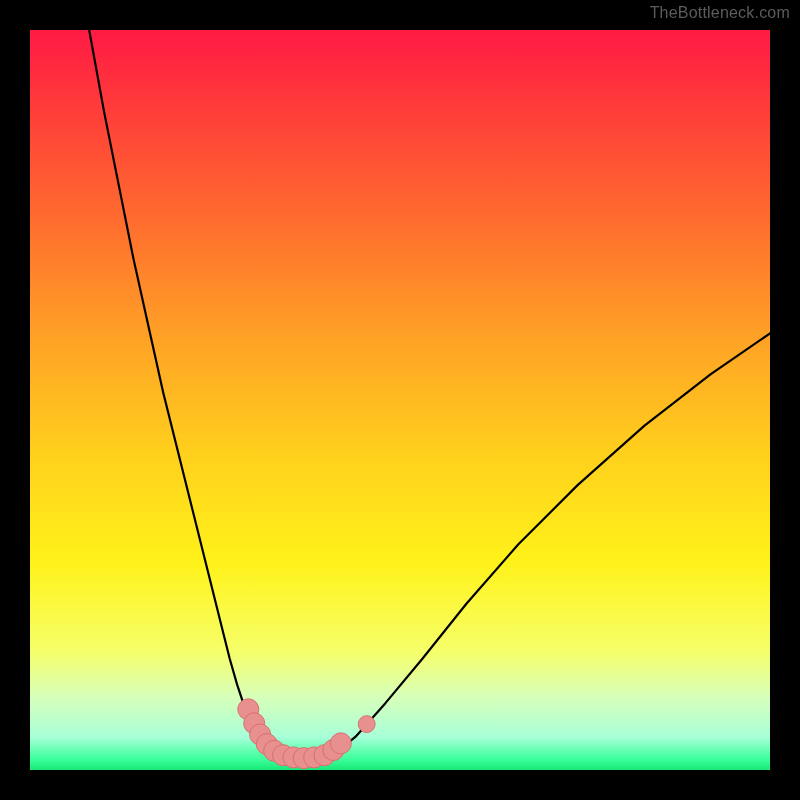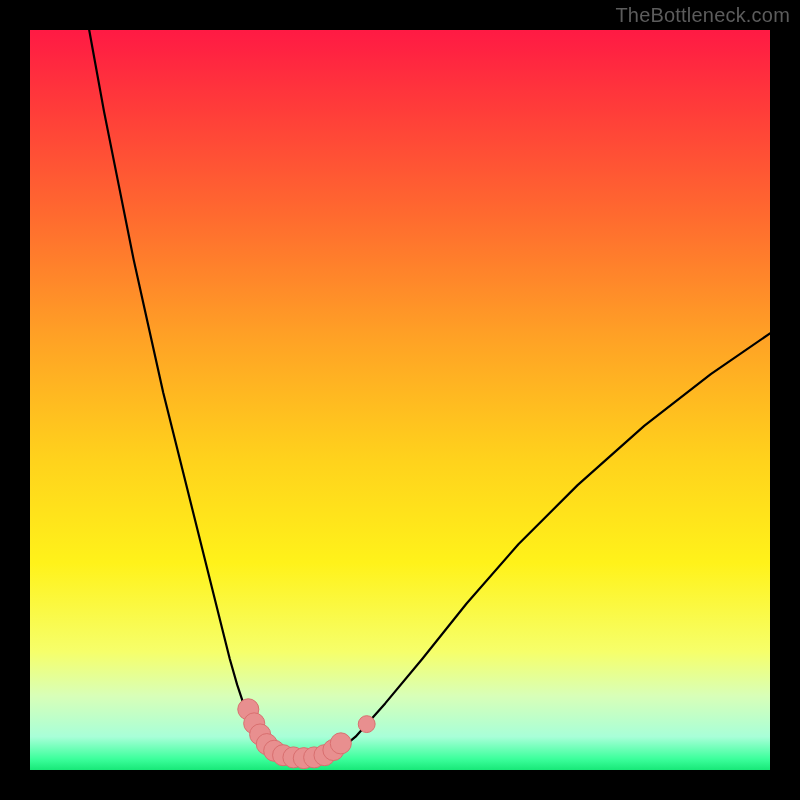--- a/index.html
+++ b/index.html
@@ -22,21 +22,21 @@
     top: 30px;
     width: 740px;
     height: 740px;
     overflow: hidden;
   }
   .watermark {
     position: absolute;
     top: 4px;
     right: 10px;
     color: #5c5c5c;
-    font-size: 20px;
+    font-size: 16px;
     letter-spacing: 0.2px;
     font-weight: 500;
     z-index: 10;
   }
   svg { display: block; }
 </style>
 </head>
 <body>
 
 <div class="frame">

